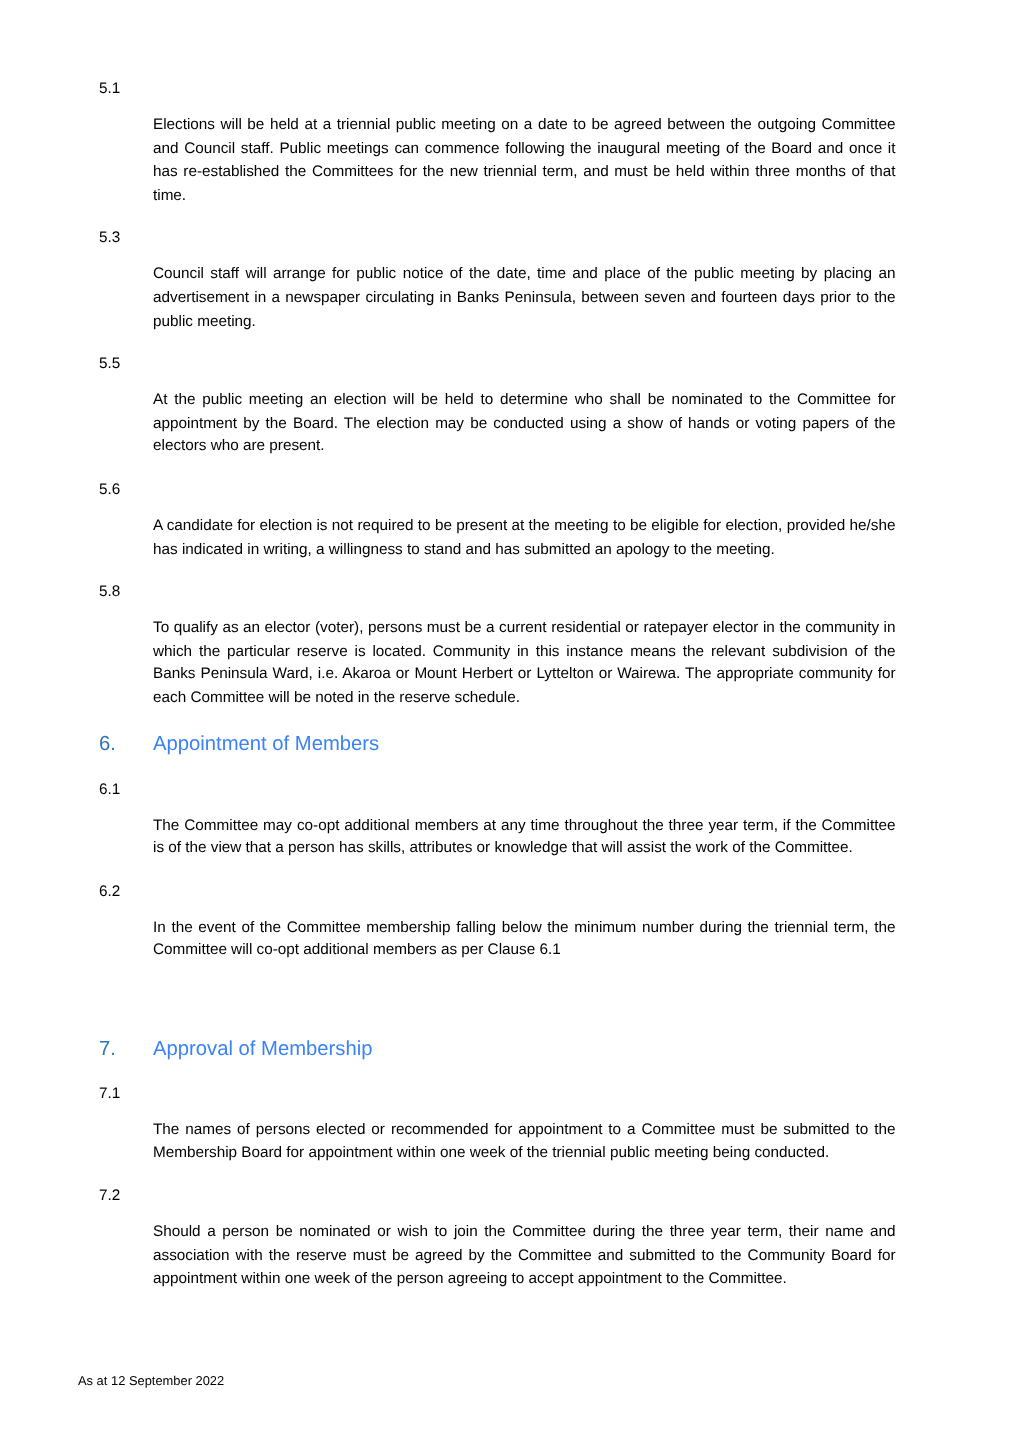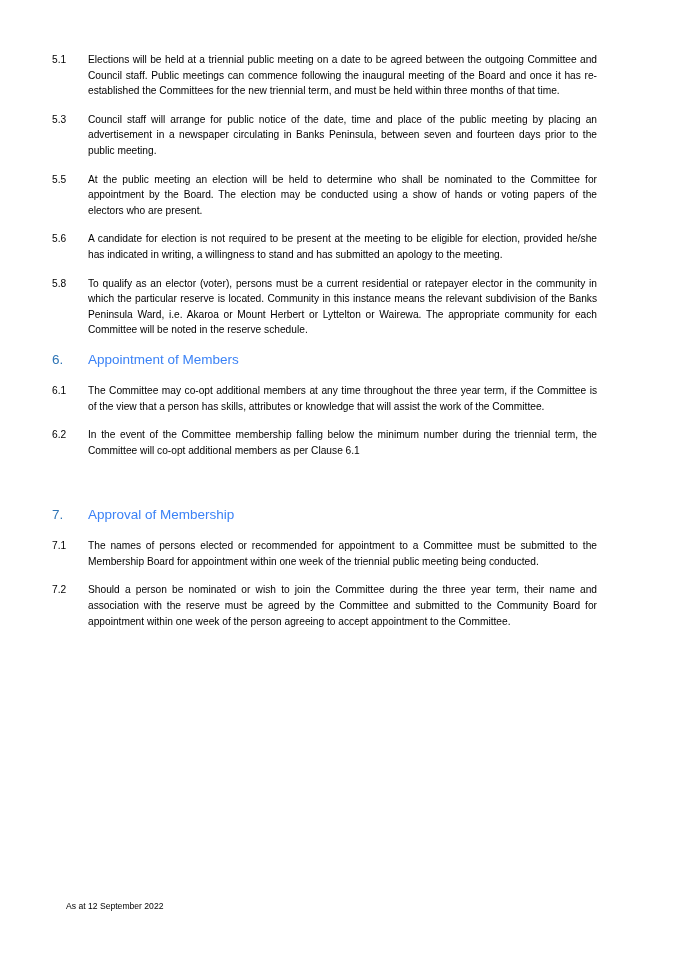--- a/index.html
+++ b/index.html
@@ -11,39 +11,40 @@
     height: 955px;
     background: #ffffff;
     font-family: "Liberation Sans", sans-serif;
     color: #000000;
   }
   .page {
     position: relative;
     width: 675px;
     height: 955px;
     box-sizing: border-box;
-    padding: 52px 78px 0 52px;
+    padding: 52px 78px 0 66px;
   }
   .clause {
     display: flex;
     margin-bottom: 13px;
   }
   .clause-num {
     flex: 0 0 36px;
     font-size: 10.2px;
     line-height: 15.6px;
     color: #000;
   }
   .clause-text {
     flex: 1 1 auto;
     font-size: 10.2px;
     line-height: 15.6px;
     text-align: justify;
     color: #000;
     hyphens: none;
+    margin-top: 24px;
   }
   .clause-text b {
     font-weight: normal;
   }
   .section-heading {
     display: flex;
     align-items: baseline;
     color: #2e74b5;
     margin-top: 22px;
     margin-bottom: 16px;
@@ -59,24 +60,23 @@
   }
   .section-heading.tight {
     margin-top: 14px;
   }
   .spacer-lg {
     height: 14px;
   }
   .footer {
     position: absolute;
     left: 52px;
-    bottom: 44px;
+    bottom: 30px;
     font-size: 8.6px;
     color: #000;
-    margin-left: 14px;
   }
 </style>
 </head>
 <body>
 
 <div class="page">
 
   <div class="clause">
     <div class="clause-num">5.1</div>
     <div class="clause-text">Elections will be held at a triennial public meeting on a date to be agreed between the outgoing Committee and Council staff.  Public meetings can commence following the inaugural meeting of the Board and once it has re-established the Committees for the new triennial term, and must be held within three months of that time.</div>

